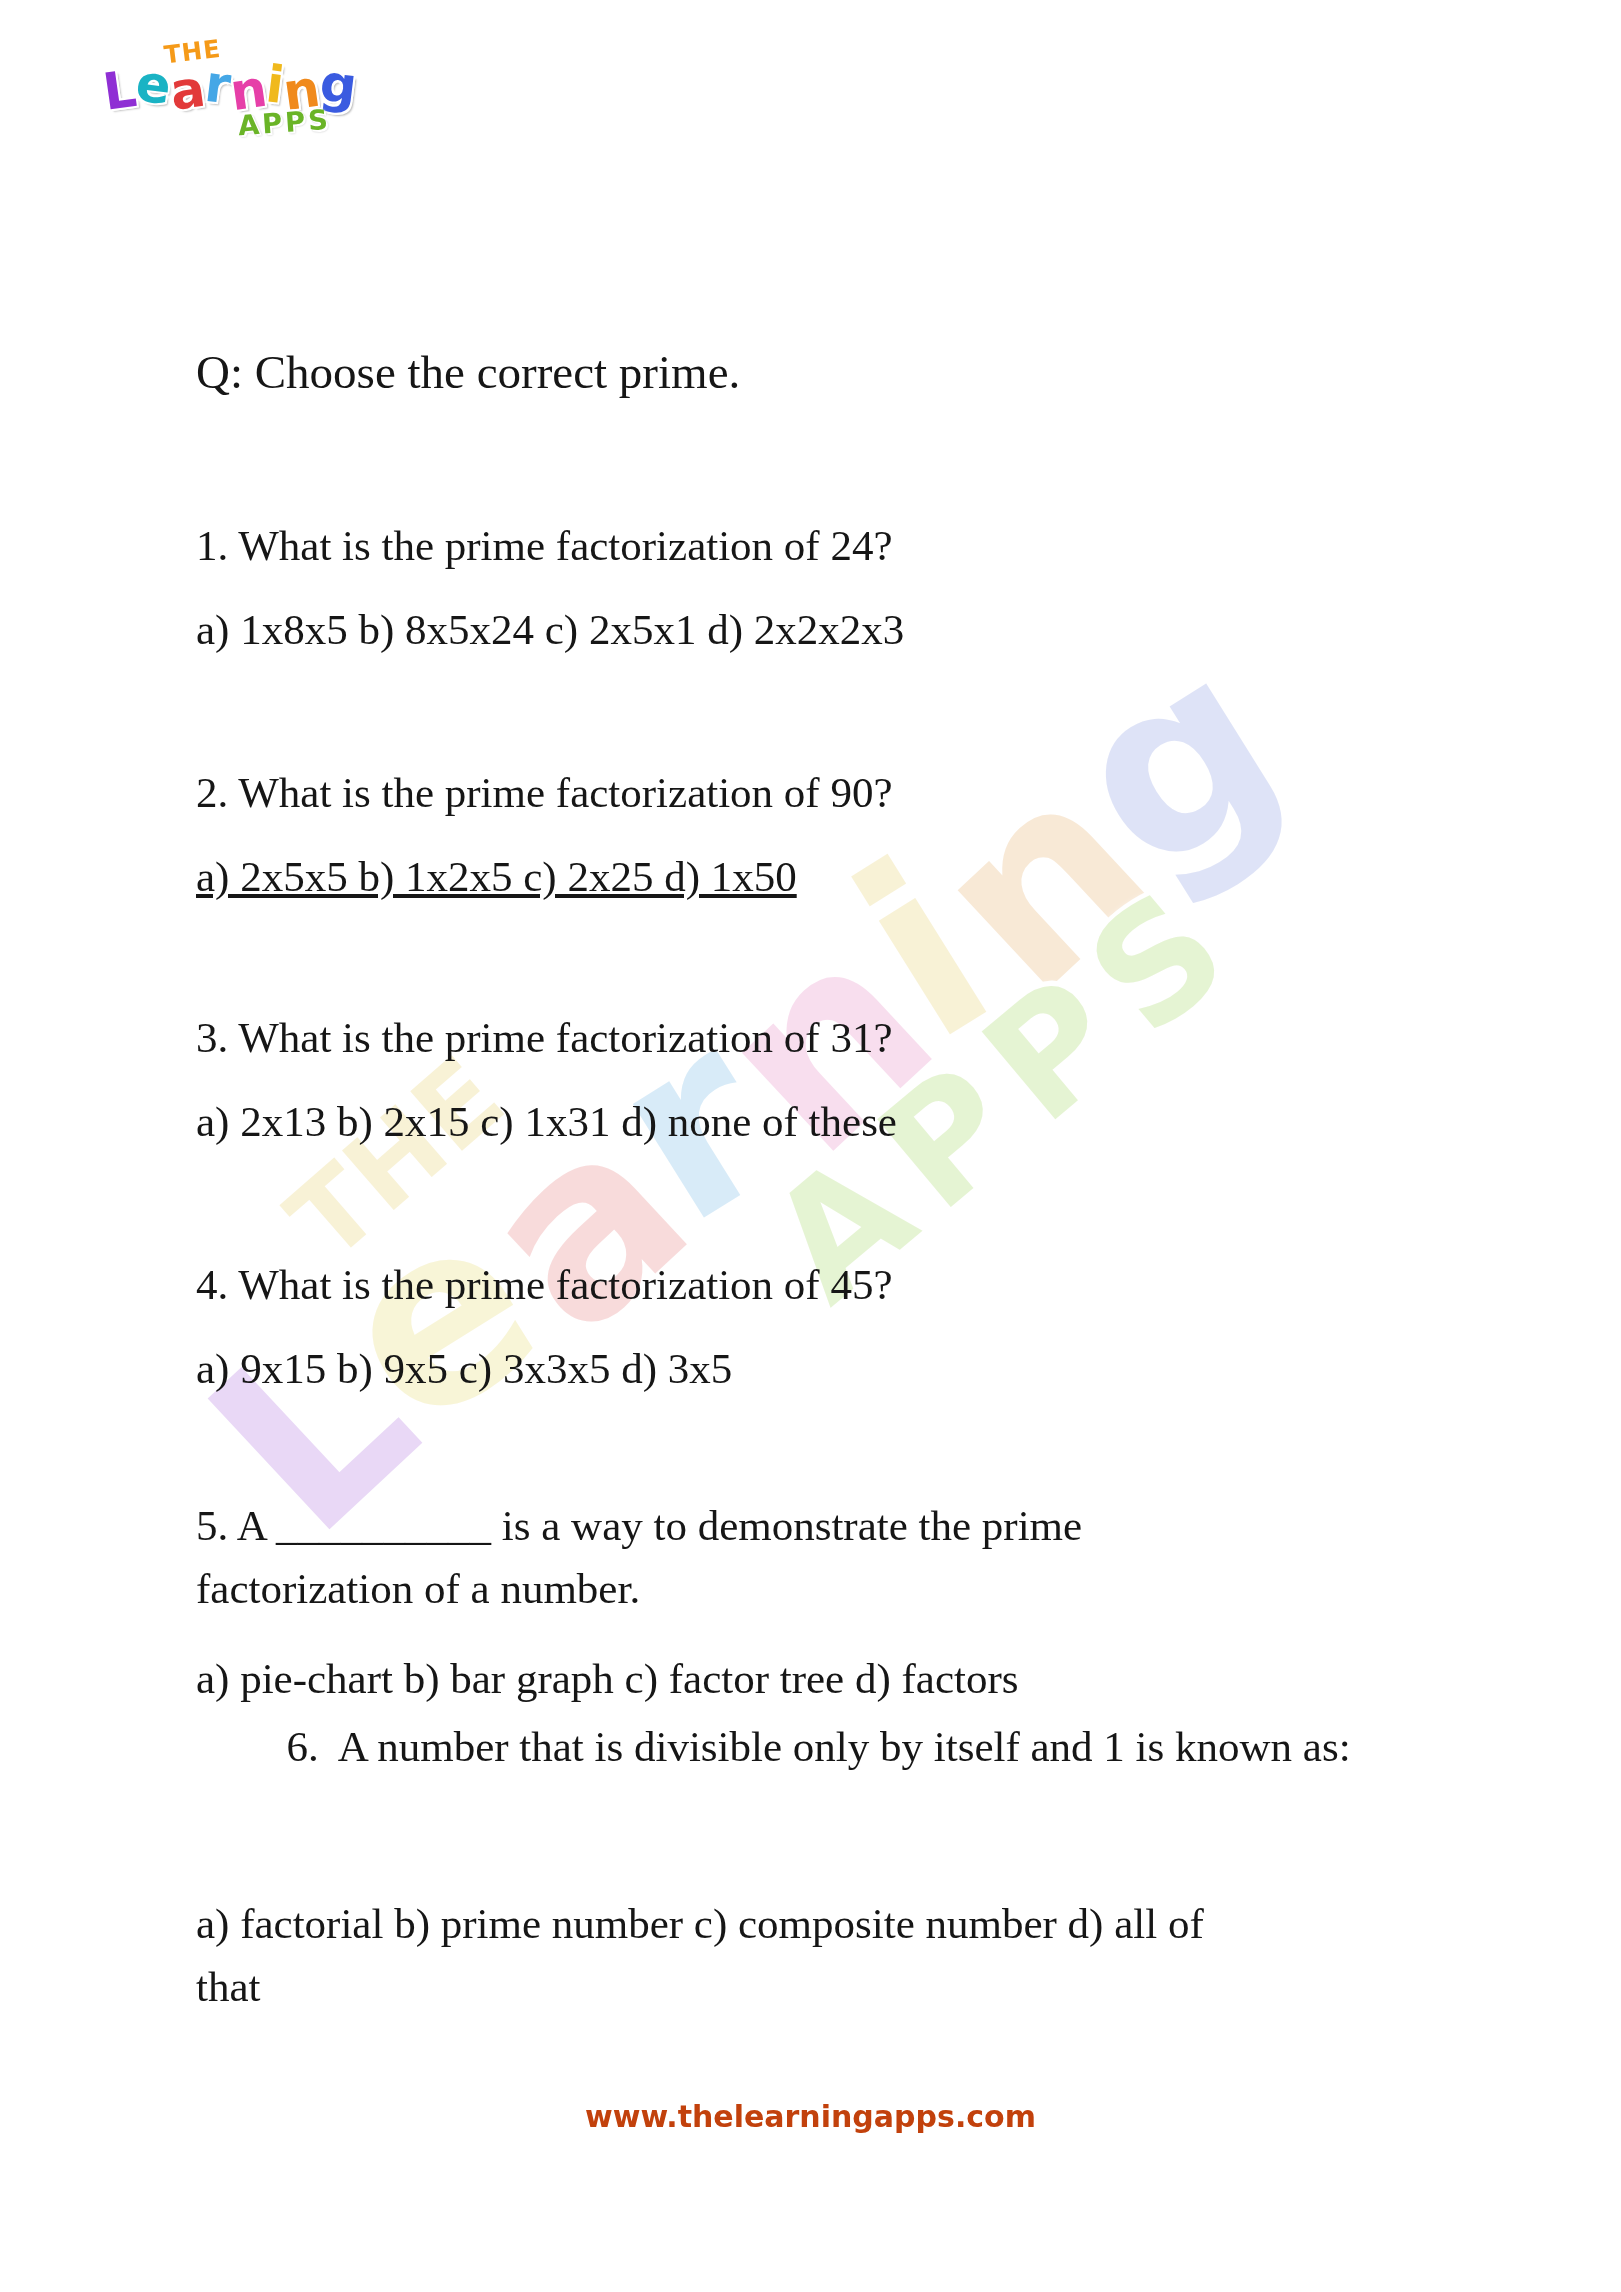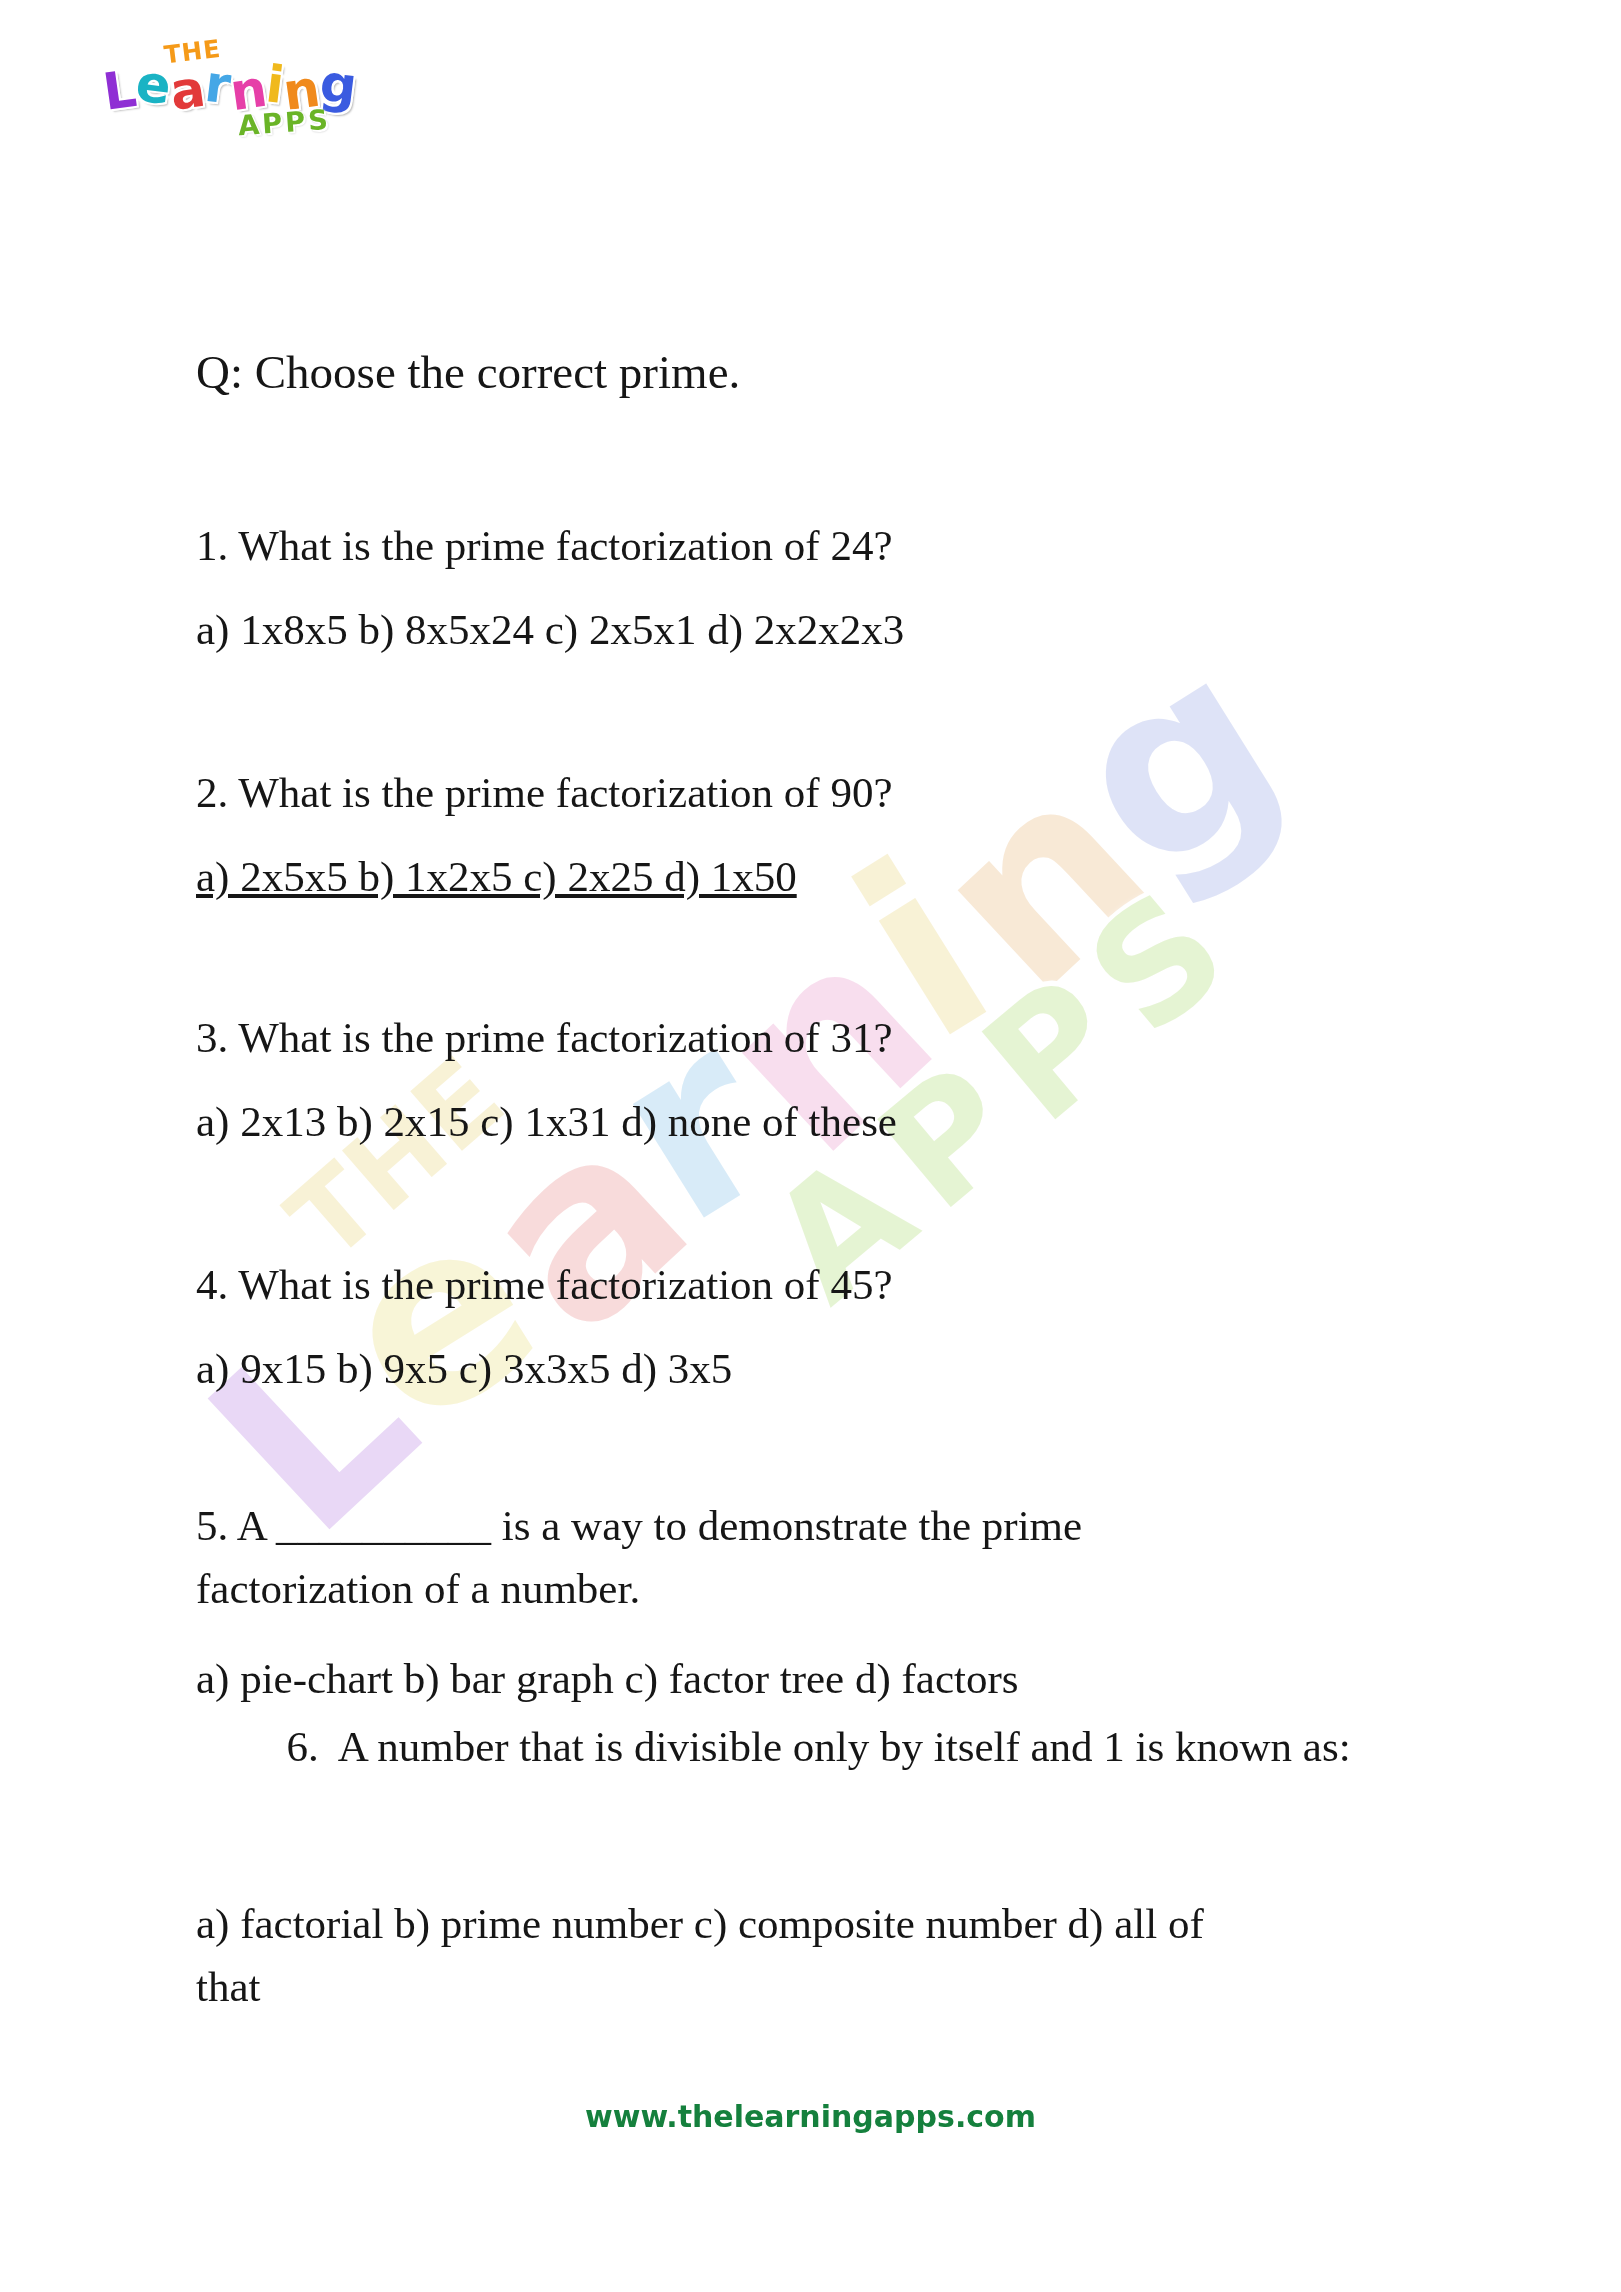--- a/index.html
+++ b/index.html
@@ -110,21 +110,21 @@
   .qp5{top:1494px;} .qo5{top:1647px;}
   .qp6{top:1715px;text-align:center;} .qo6{top:1892px;}
 
   
   .footer {
     position:absolute; left:0; top:2099px; width:100%;
     text-align:center;
     font-family:"DejaVu Sans", sans-serif;
     font-weight:bold;
     font-size:30px;
-    color:#15803d;
+    color:#c2410c;
     z-index:1;
   }
 </style>
 </head>
 <body>
 
 <div class="page">
 
   <div class="watermark">
     <div class="wm-the" style="color: rgb(243, 230, 174);">THE</div>

